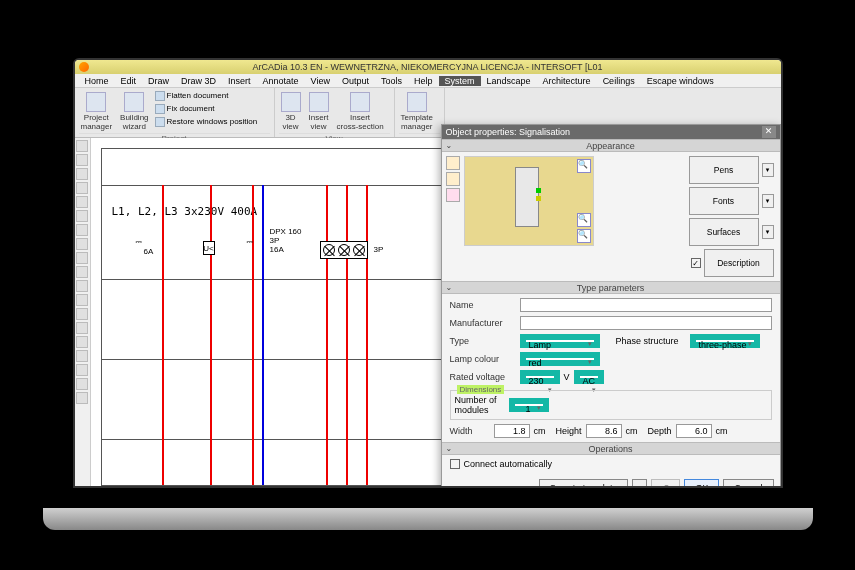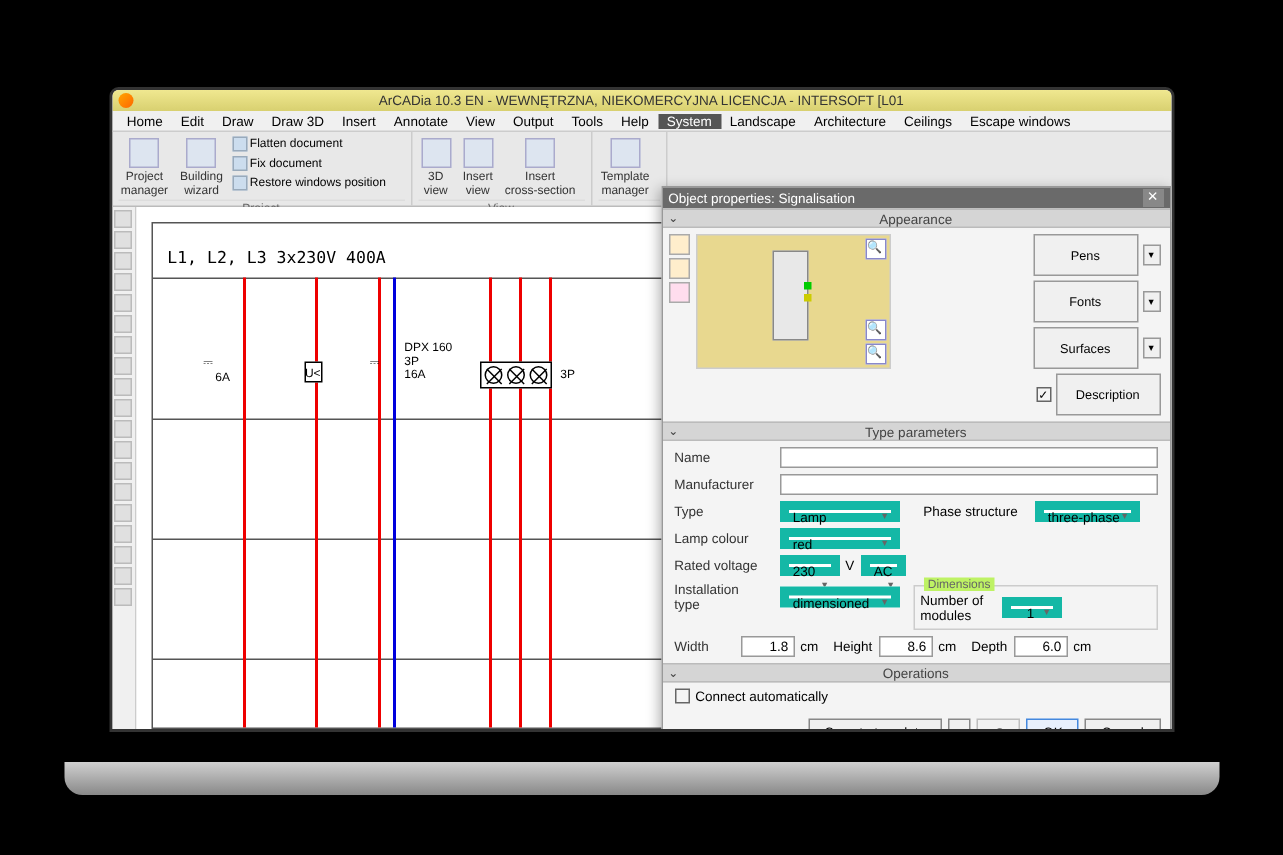--- a/index.html
+++ b/index.html
@@ -20,21 +20,21 @@
 .ribbon-group .label { font-size: 8px; color: #666; text-align: center; border-top: 1px solid #ddd; }
 .small-row { display: flex; align-items: flex-start; font-size: 8px; gap: 2px; padding: 1px 0; }
 .small-ico { width: 10px; height: 10px; background: #cde; border: 1px solid #9ab; }
 .workspace { position: relative; height: calc(100% - 78px); display: flex; }
 .vtoolbar { width: 16px; background: #f0f0f0; border-right: 1px solid #ccc; display: flex; flex-direction: column; padding-top: 2px; gap: 2px; }
 .vtoolbar .vtb { width: 12px; height: 12px; margin: 0 auto; background: #e0e0e0; border: 1px solid #bbb; cursor: pointer; }
 .canvas { flex: 1; position: relative; background: #fff; overflow: hidden; }
 .schematic { position: absolute; top: 10px; left: 10px; right: 0; bottom: 0; border: 1px solid #555; }
 .hline { position: absolute; left: 0; right: 0; border-top: 1px solid #555; }
 .vwire { position: absolute; top: 0; bottom: 0; width: 2px; }
-.circuit-label { position: absolute; font-size: 11px; font-family: monospace; }
+.circuit-label { position: absolute; font-size: 11px; font-family: monospace; margin-top: 40px; }
 .symbol { position: absolute; font-size: 8px; text-align: center; }
 .relay { border: 1px solid #000; width: 12px; height: 14px; display: flex; align-items: center; justify-content: center; }
 .lamps { border: 1px solid #000; display: flex; padding: 2px; gap: 3px; }
 .lamp-circ { width: 12px; height: 12px; border: 1px solid #000; border-radius: 50%; position: relative; }
 .lamp-circ::before, .lamp-circ::after { content: ''; position: absolute; background: #000; width: 1px; height: 14px; left: 50%; top: -1px; }
 .lamp-circ::before { transform: rotate(45deg); }
 .lamp-circ::after { transform: rotate(-45deg); }
 .dialog { position: absolute; top: 64px; right: 0; width: 340px; height: 380px; background: #f4f4f4; border: 1px solid #999; box-shadow: -2px 2px 8px rgba(0,0,0,0.3); display: flex; flex-direction: column; font-size: 9px; }
 .dlg-title { height: 16px; background: #6a6a6a; color: #fff; display: flex; align-items: center; padding: 0 4px; justify-content: space-between; }
 .dlg-title .close { width: 14px; height: 12px; background: #888; text-align: center; cursor: pointer; }
@@ -282,27 +282,20 @@
             <div class="fselect" style="width:80px">red</div>
           </div>
       <div class="frow">
         <div class="flabel">Rated voltage</div>
         <div class="fselect" style="width:40px;text-align:right;padding-right:12px">230</div>
         <span>V</span>
         <div class="fselect" style="width:30px">AC</div>
       </div>
 
       <div style="display:flex;gap:6px">
-        <div style="flex:1;display:flex;flex-direction:column;gap:4px">
-          <div class="frow">
-                <div class="flabel" style="white-space:pre-line">Installation
-type</div>
-                <div class="fselect" style="width:80px">dimensioned</div>
-              </div>
-        </div>
         <div class="fieldset" style="flex:1">
           <div class="legend">Dimensions</div>
           <div class="frow">
                 <div style="white-space:pre-line;width:50px">Number of
 modules</div>
                 <div class="fselect" style="width:40px;text-align:right;padding-right:12px">1</div>
               </div>
         </div>
       </div>
       <div class="frow">

